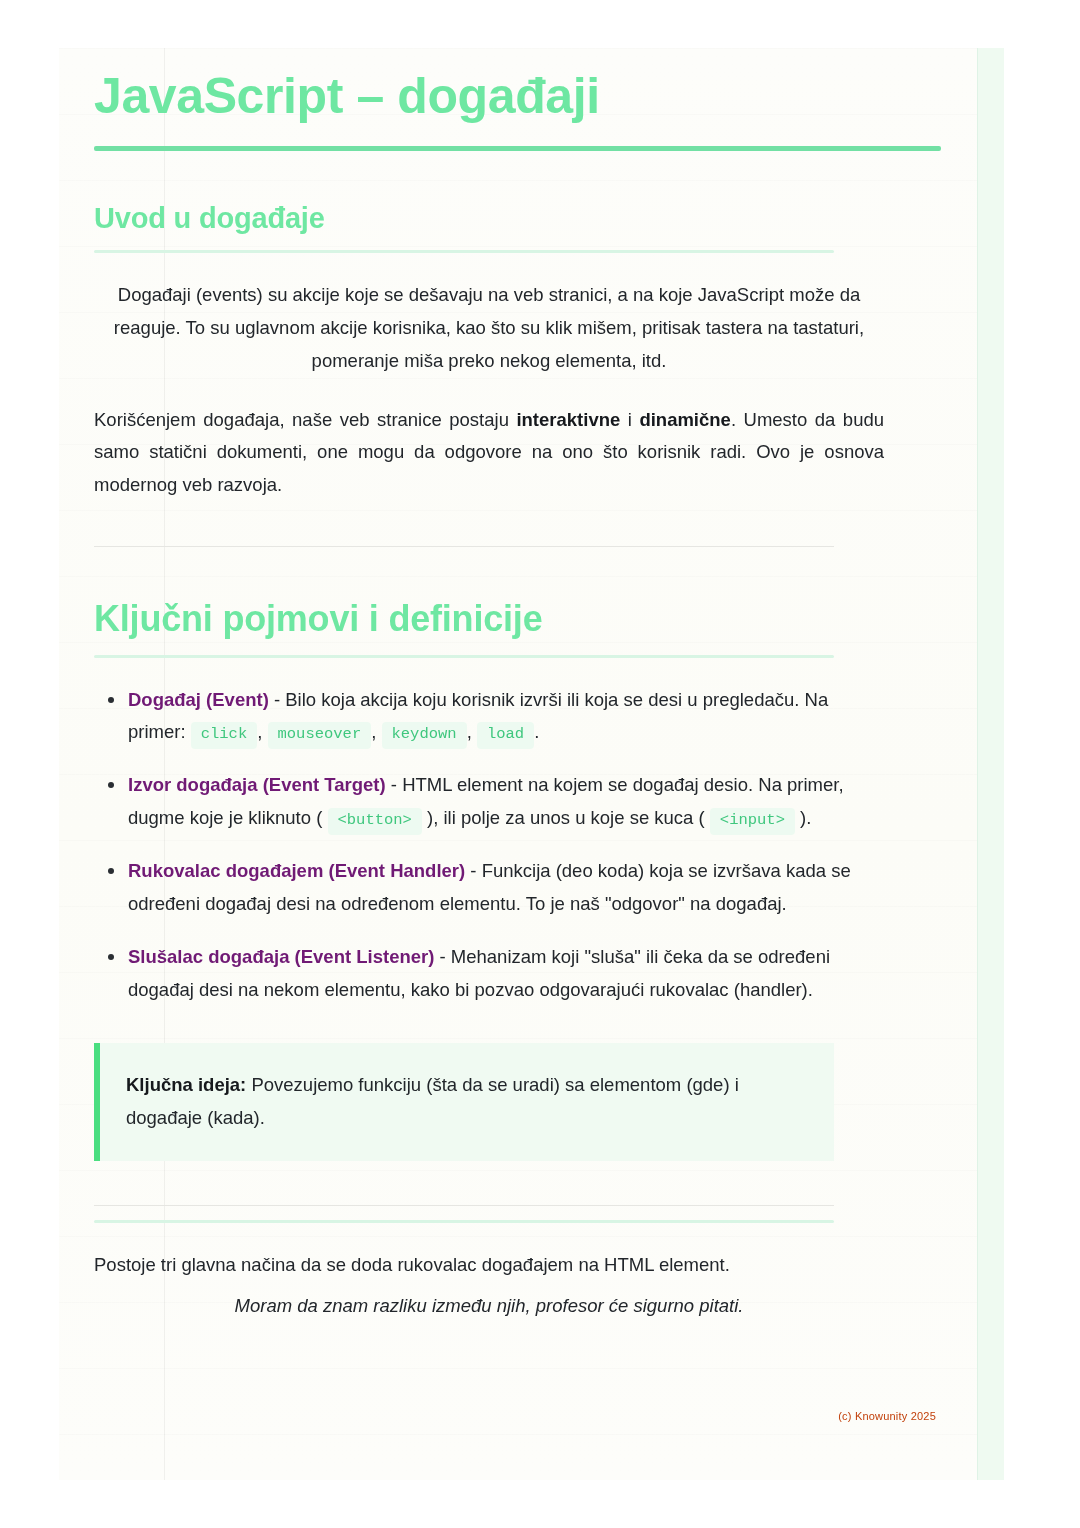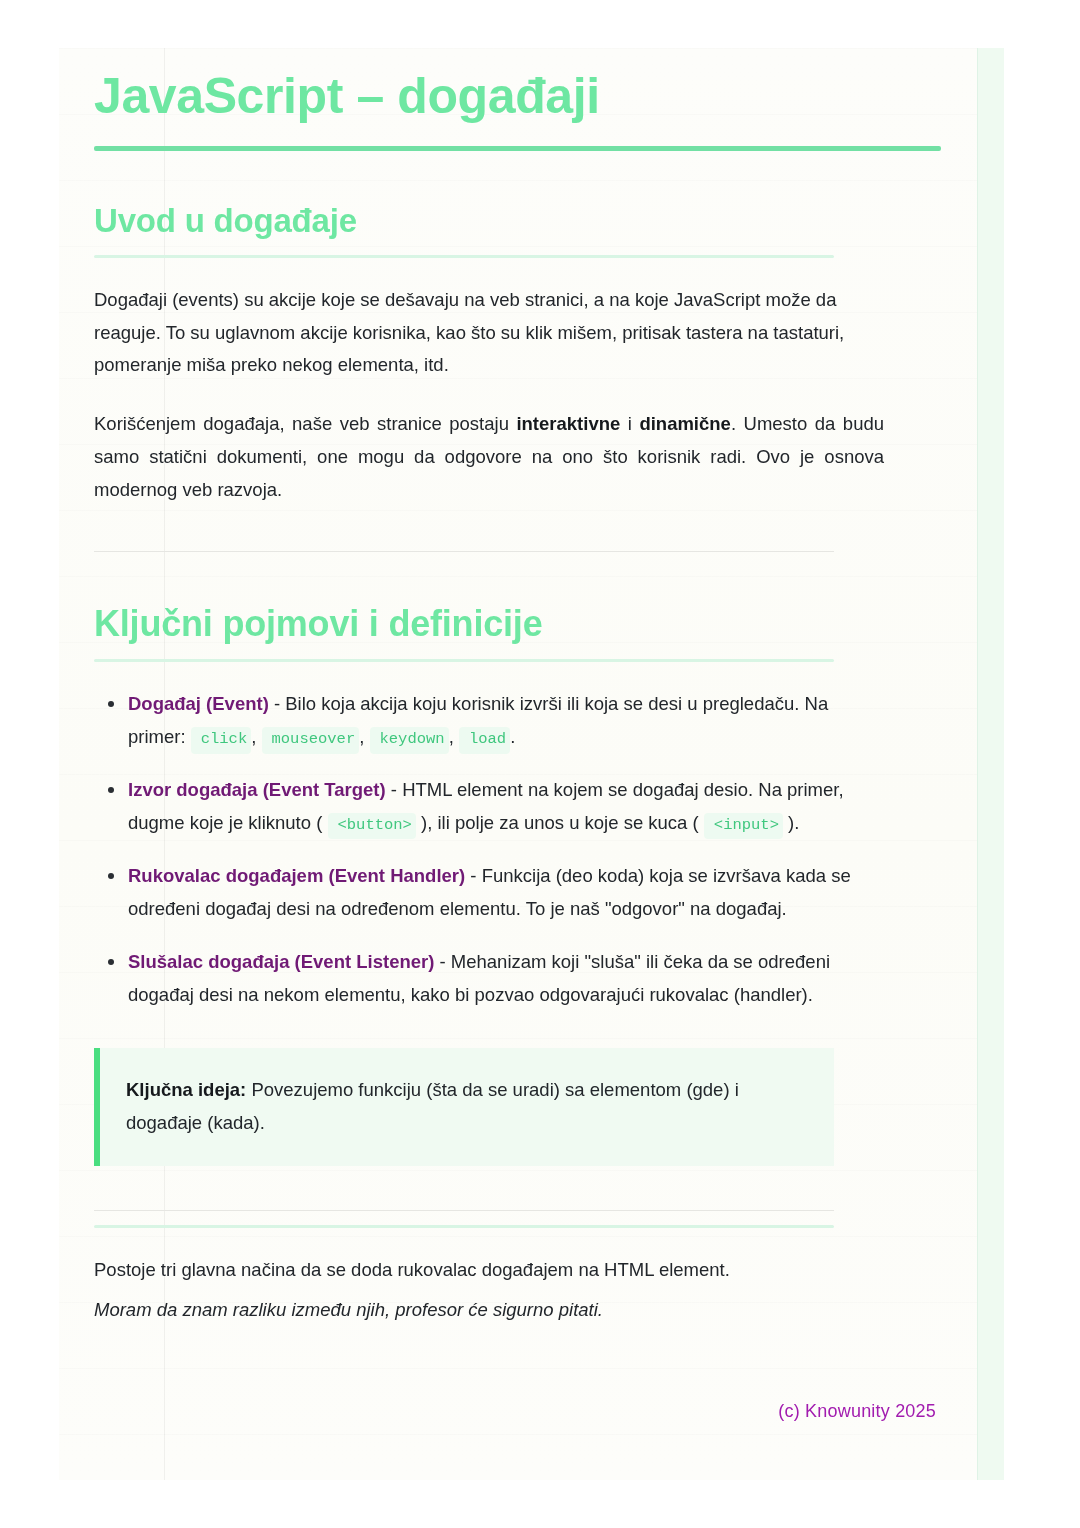--- a/index.html
+++ b/index.html
@@ -98,21 +98,21 @@
   .title-rule {
     margin: 22px 0 0 0;
     height: 5px;
     width: 847px;
     background: #72e0a4;
     border-radius: 2px;
   }
 
   h2.section-title {
     margin: 50px 0 0 0;
-    font-size: 33px;
+    font-size: 29px;
     line-height: 1.2;
     font-weight: 700;
     color: #6ee7a2;
     letter-spacing: -0.2px;
   }
   h2.section-title.big {
     font-size: 36px;
   }
   .section-rule {
     margin-top: 14px;
@@ -121,20 +121,21 @@
     background: #d8f5e4;
     border-radius: 2px;
   }
 
   
   p.body-text {
     margin: 26px 0 0 0;
     font-size: 18.5px;
     line-height: 1.78;
     color: #22262b;
+    text-align: center;
   }
   p.body-text.justify {
     text-align: justify;
   }
   p.body-text.italic-note {
     font-style: italic;
     margin-top: 8px;
   }
   .bold { font-weight: 700; color: #16191d; }
 
@@ -173,21 +174,21 @@
   .term { font-weight: 700; color: #701a75; }
 
   
   code.chip {
     display: inline-block;
     font-family: "Liberation Mono", "DejaVu Sans Mono", monospace;
     font-size: 15.5px;
     color: #3fc77e;
     background: #edfaf1;
     border-radius: 4px;
-    padding: 3px 4px 4px 10px;
+    padding: 3px 10px 4px 10px;
     line-height: 1.25;
     vertical-align: baseline;
     white-space: nowrap;
   }
 
   
   .callout {
     margin: 36px 0 0 0;
     width: 740px;
     box-sizing: border-box;
@@ -200,22 +201,22 @@
     font-size: 18.5px;
     line-height: 1.78;
     color: #22262b;
   }
 
   
   .watermark {
     position: absolute;
     right: 68px;
     bottom: 58px;
-    font-size: 18px;
-    color: #a21caf;
+    font-size: 11px;
+    color: #c2410c;
     letter-spacing: 0.2px;
     white-space: nowrap;
   }
 </style>
 </head>
 <body>
 
 <div class="page">
 
   <div class="paper">

